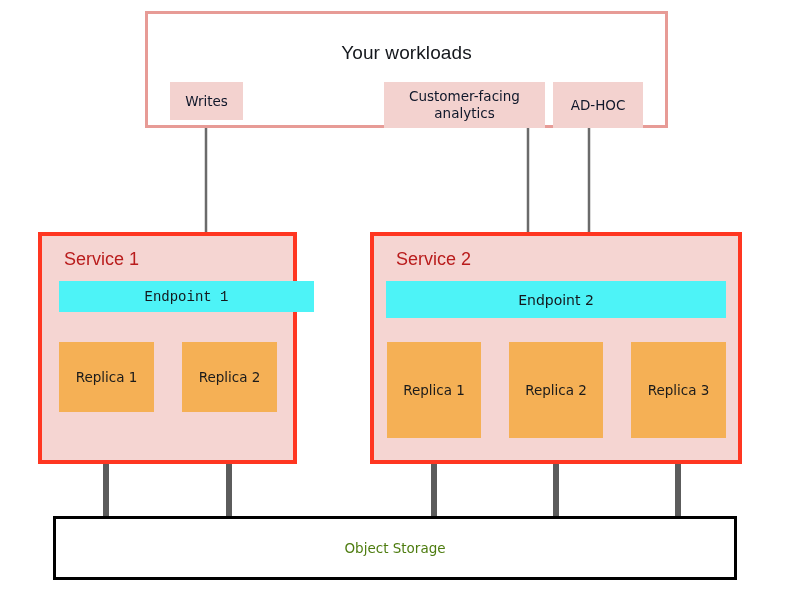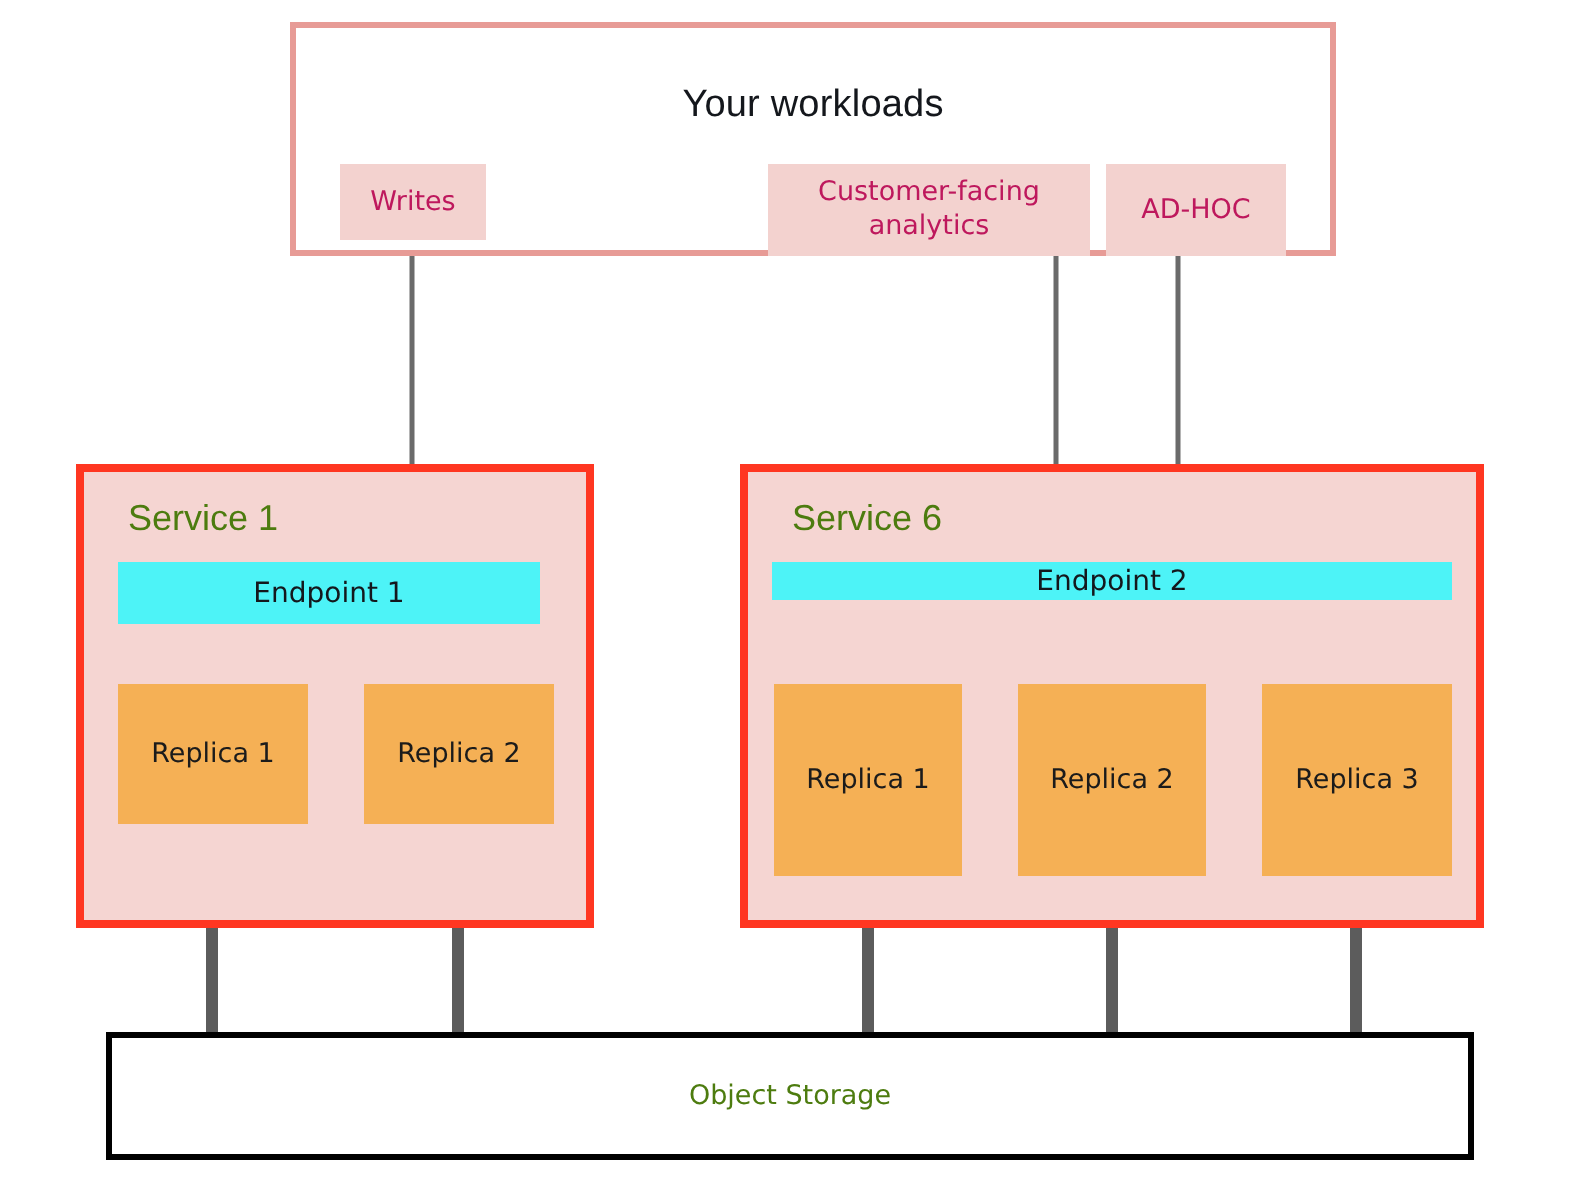--- a/index.html
+++ b/index.html
@@ -39,21 +39,21 @@
     text-align: center;
     font-family: "Liberation Sans", sans-serif;
     font-size: 19px;
     color: #14171c;
     letter-spacing: 0.1px;
   }
 
   
   .chip {
     background: #f3d2cf;
-    color: #be185d;
+    color: #0f172a;
     font-size: 13.5px;
     display: flex;
     align-items: center;
     justify-content: center;
     text-align: center;
     line-height: 1.25;
     padding: 1px 6px;
   }
   .chip-writes   { left: 170px; top: 82px; width: 73px;  height: 38px; }
   .chip-cfa      { left: 384px; top: 82px; width: 161px; height: 46px; }
@@ -65,34 +65,34 @@
     border: 4px solid #ff3621;
   }
   .service-1 { left: 38px;  top: 232px; width: 259px; height: 232px; }
   .service-2 { left: 370px; top: 232px; width: 372px; height: 232px; }
   .service-title {
     position: absolute;
     left: 22px;
     top: 13px;
     font-family: "Liberation Sans", sans-serif;
     font-size: 18px;
-    color: #4d7c0f;
+    color: #b91c1c;
   }
 
   
   .endpoint {
     background: #4df3f7;
     color: #14171c;
     font-size: 14px;
     display: flex;
     align-items: center;
     justify-content: center;
   }
-  .endpoint-1 { left: 59px;  top: 281px; width: 211px; height: 31px; }
-  .endpoint-2 { left: 386px; top: 281px; width: 340px; height: 19px; }
+  .endpoint-1 { left: 59px;  top: 281px; width: 255px; height: 31px; font-family: Liberation Mono, monospace; }
+  .endpoint-2 { left: 386px; top: 281px; width: 340px; height: 37px; }
 
   
   .replica {
     background: #f5b055;
     color: #1b1b1b;
     font-size: 13.5px;
     display: flex;
     align-items: center;
     justify-content: center;
   }
@@ -169,21 +169,21 @@
   <div class="abs chip chip-cfa">Customer-facing analytics</div>
 
   <div class="abs service-box service-1">
     <div class="service-title">Service 1</div>
   </div>
   <div class="abs endpoint endpoint-1">Endpoint 1</div>
   <div class="abs replica replica-s1-1">Replica 1</div>
   <div class="abs replica replica-s1-2">Replica 2</div>
 
   <div class="abs service-box service-2">
-    <div class="service-title">Service 6</div>
+    <div class="service-title">Service 2</div>
   </div>
   <div class="abs endpoint endpoint-2">Endpoint 2</div>
   <div class="abs replica replica-s2-1">Replica 1</div>
   <div class="abs replica replica-s2-2">Replica 2</div>
   <div class="abs replica replica-s2-3">Replica 3</div>
 
   <div class="abs storage-box">Object Storage</div>
 
 </div>
 

